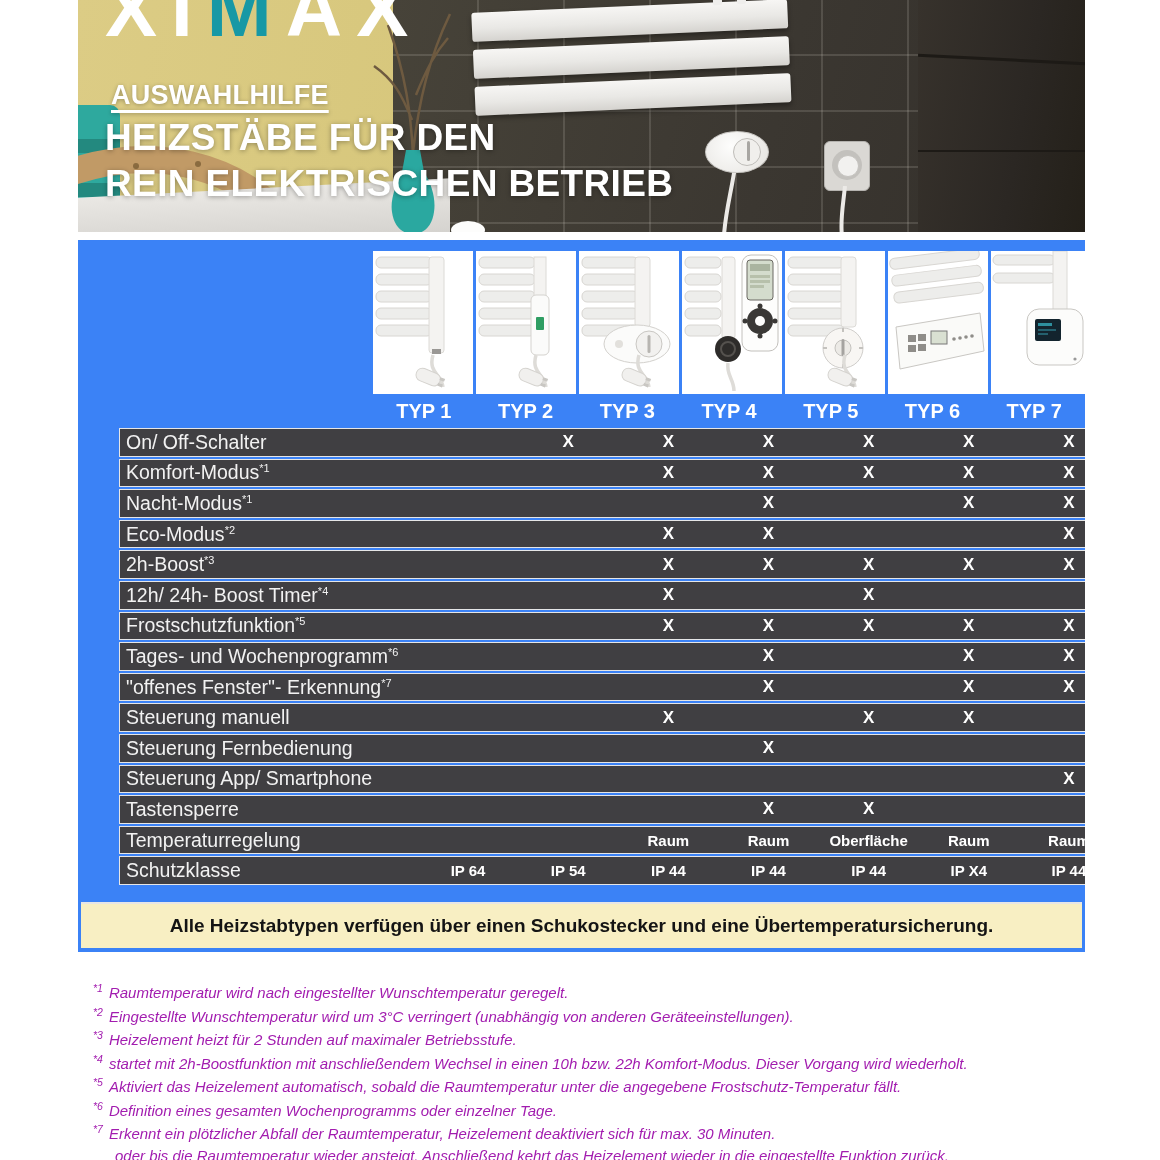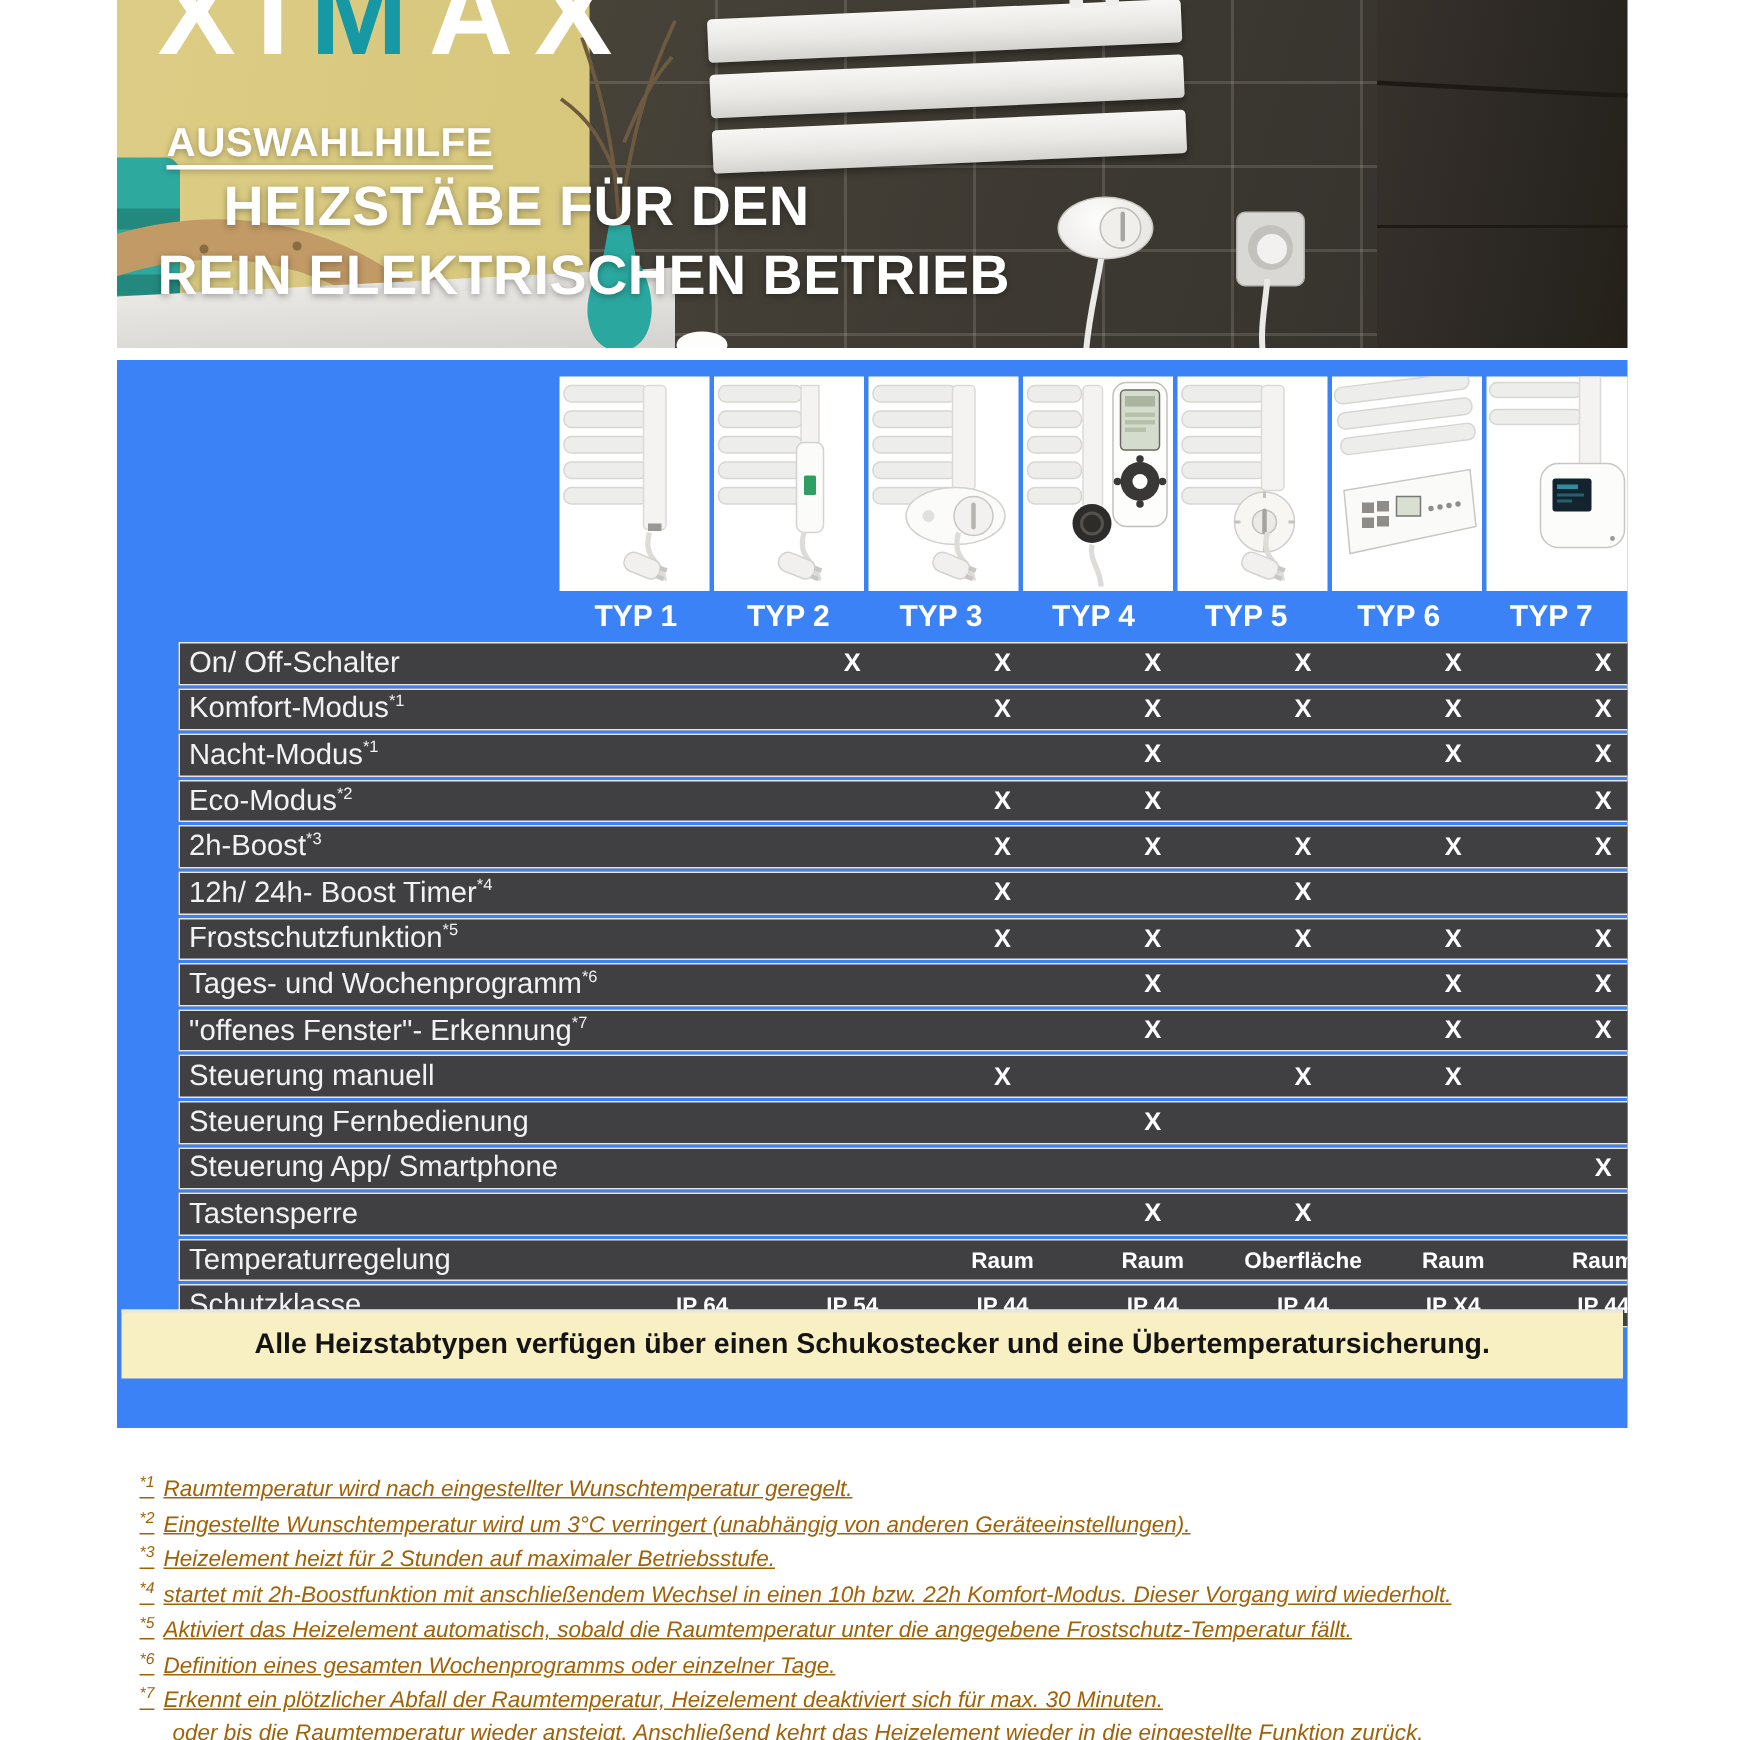--- a/index.html
+++ b/index.html
@@ -38,41 +38,41 @@
         background:linear-gradient(#eae8e4,#d4d2ce);}
   .hero svg.scene{position:absolute;}
   .brand{position:absolute;left:27px;top:-30px;font-size:78px;line-height:78px;font-weight:bold;
         color:#ffffff;letter-spacing:.18em;}
   .brand .teal{color:#1798a5;}
   .subtitle{position:absolute;left:33px;top:80px;font-size:27px;font-weight:bold;color:#fff;
         text-decoration:underline;text-decoration-thickness:3px;text-underline-offset:6px;
         letter-spacing:.01em;text-shadow:0 1px 4px rgba(0,0,0,.3);}
   .title{position:absolute;left:27px;font-size:37px;font-weight:bold;color:#fff;letter-spacing:.01em;
         text-shadow:0 1px 5px rgba(0,0,0,.35);}
-  .title.l1{top:117px;margin-left:44px;} .title.l2{top:163px;}
+  .title.l1{top:117px;} .title.l2{top:163px;}
 
   
   .block{position:absolute;left:78px;top:240px;width:1007px;height:712px;background:#3b82f6;overflow:hidden;}
   .tile{position:absolute;top:11px;width:100px;height:143px;background:#ffffff;}
   .typerow{position:absolute;left:295px;top:156px;width:712px;height:30px;display:flex;}
   .typecell{flex:1;text-align:center;color:#fff;font-weight:bold;font-size:20px;line-height:30px;}
   .rows{position:absolute;left:3px;top:188px;width:1001px;display:flex;flex-direction:column;gap:2px;padding-left:38px;}
   .trow{height:28.6px;border:1px solid #e6e6e6;background:#403f42;display:flex;align-items:center;box-sizing:border-box;}
   .tlabel{width:292px;flex:none;color:#f2f2f2;font-size:19.5px;padding-left:6px;white-space:nowrap;}
   .tlabel sup{font-size:11px;}
   .tcell{flex:1;text-align:center;color:#ffffff;}
   .tcell.mark{font-weight:bold;font-size:17px;}
   .tcell.val{font-weight:bold;font-size:15px;}
-  .notebar{position:absolute;left:3px;top:633px;width:1001px;height:46px;background:#f8efc3;
+  .notebar{position:absolute;left:3px;top:662px;width:1001px;height:46px;background:#f8efc3;
         border-top:2px solid #e6e6e6;box-sizing:border-box;display:flex;align-items:center;justify-content:center;}
   .notebar span{font-size:19px;font-weight:bold;color:#141414;}
 
   
   .footnotes{position:absolute;left:93px;top:982px;width:1000px;}
-  .fn{height:23.5px;font-style:italic;font-size:15px;color:#a16207;white-space:nowrap;text-decoration:underline;}
+  .fn{height:23.5px;font-style:italic;font-size:15px;color:#a21caf;white-space:nowrap;}
   .fn sup{font-size:10.5px;margin-right:6px;}
   .fn.cont{padding-left:22px;}
 </style>
 </head>
 <body>
 
 <div class="hero">
   <div class="tilewall"></div>
   <div class="cabinet">
     <div class="seam1"></div>

